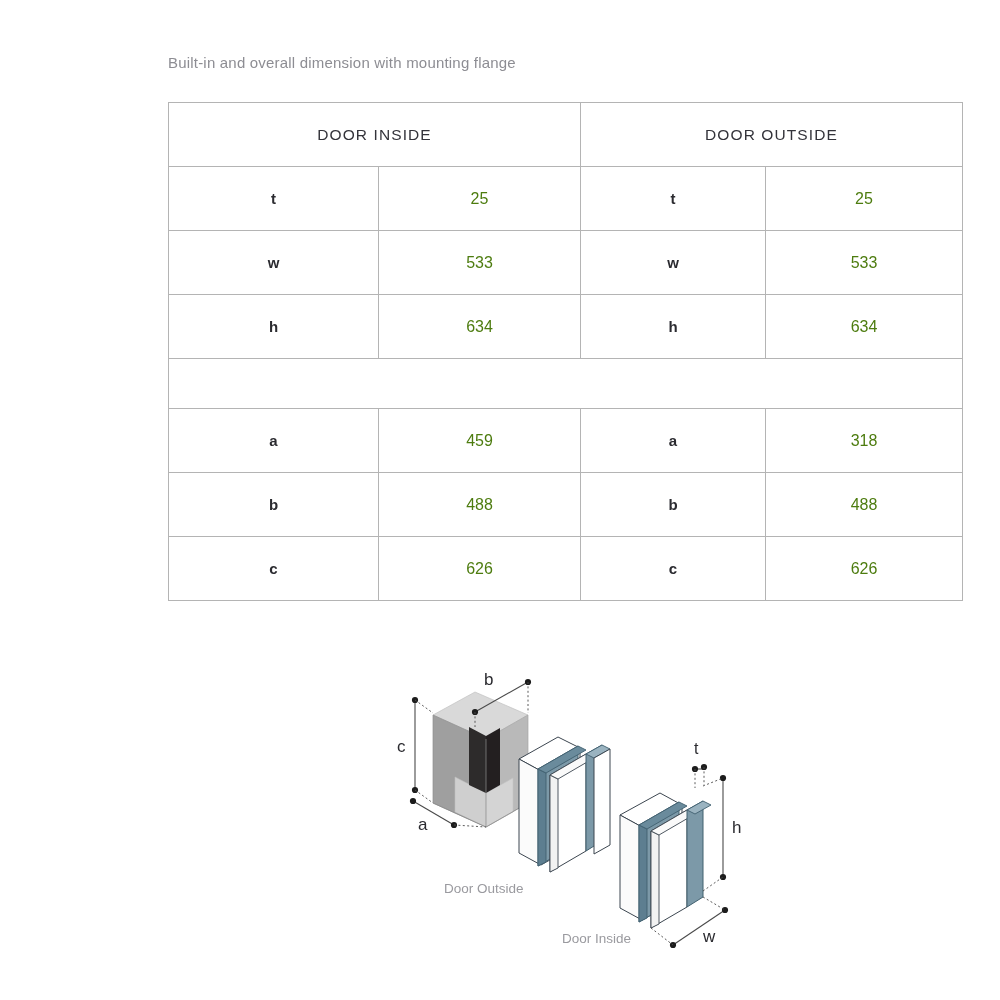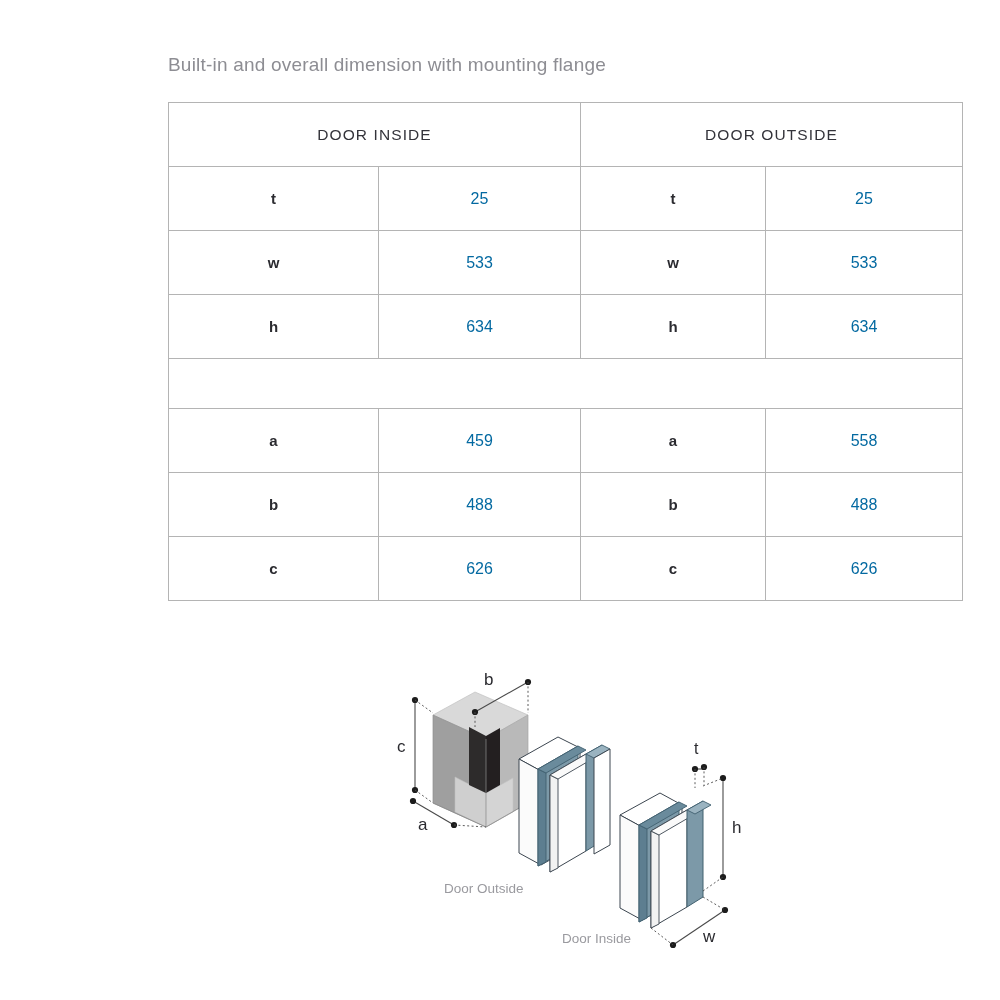--- a/index.html
+++ b/index.html
@@ -14,21 +14,21 @@
     position: relative;
     font-family: "Liberation Sans", sans-serif;
     overflow: hidden;
   }
 
   
   .doc-title {
     position: absolute;
     left: 168px;
     top: 54px;
-    font-size: 19px;
+    font-size: 15px;
     font-weight: 400;
     color: #8d8d93;
     letter-spacing: 0.2px;
     white-space: nowrap;
   }
 
   
   .dim-table-wrap {
     position: absolute;
     left: 168px;
@@ -64,21 +64,21 @@
     height: 64px;
   }
   tr.data-row td.cell-label {
     font-weight: 700;
     font-size: 15px;
     color: #2b2b30;
   }
   tr.data-row td.cell-value {
     font-weight: 400;
     font-size: 16px;
-    color: #0369a1;
+    color: #4d7c0f;
   }
   tr.spacer-row td {
     height: 50px;
   }
 
   
   .diagram {
     position: absolute;
     left: 380px;
     top: 655px;
@@ -126,21 +126,21 @@
       </tr>
 
       <tr class="spacer-row">
         <td colspan="4"></td>
       </tr>
 
       <tr class="data-row">
         <td class="cell-label">a</td>
         <td class="cell-value">459</td>
         <td class="cell-label">a</td>
-        <td class="cell-value">558</td>
+        <td class="cell-value">318</td>
       </tr>
       <tr class="data-row">
         <td class="cell-label">b</td>
         <td class="cell-value">488</td>
         <td class="cell-label">b</td>
         <td class="cell-value">488</td>
       </tr>
       <tr class="data-row">
         <td class="cell-label">c</td>
         <td class="cell-value">626</td>

